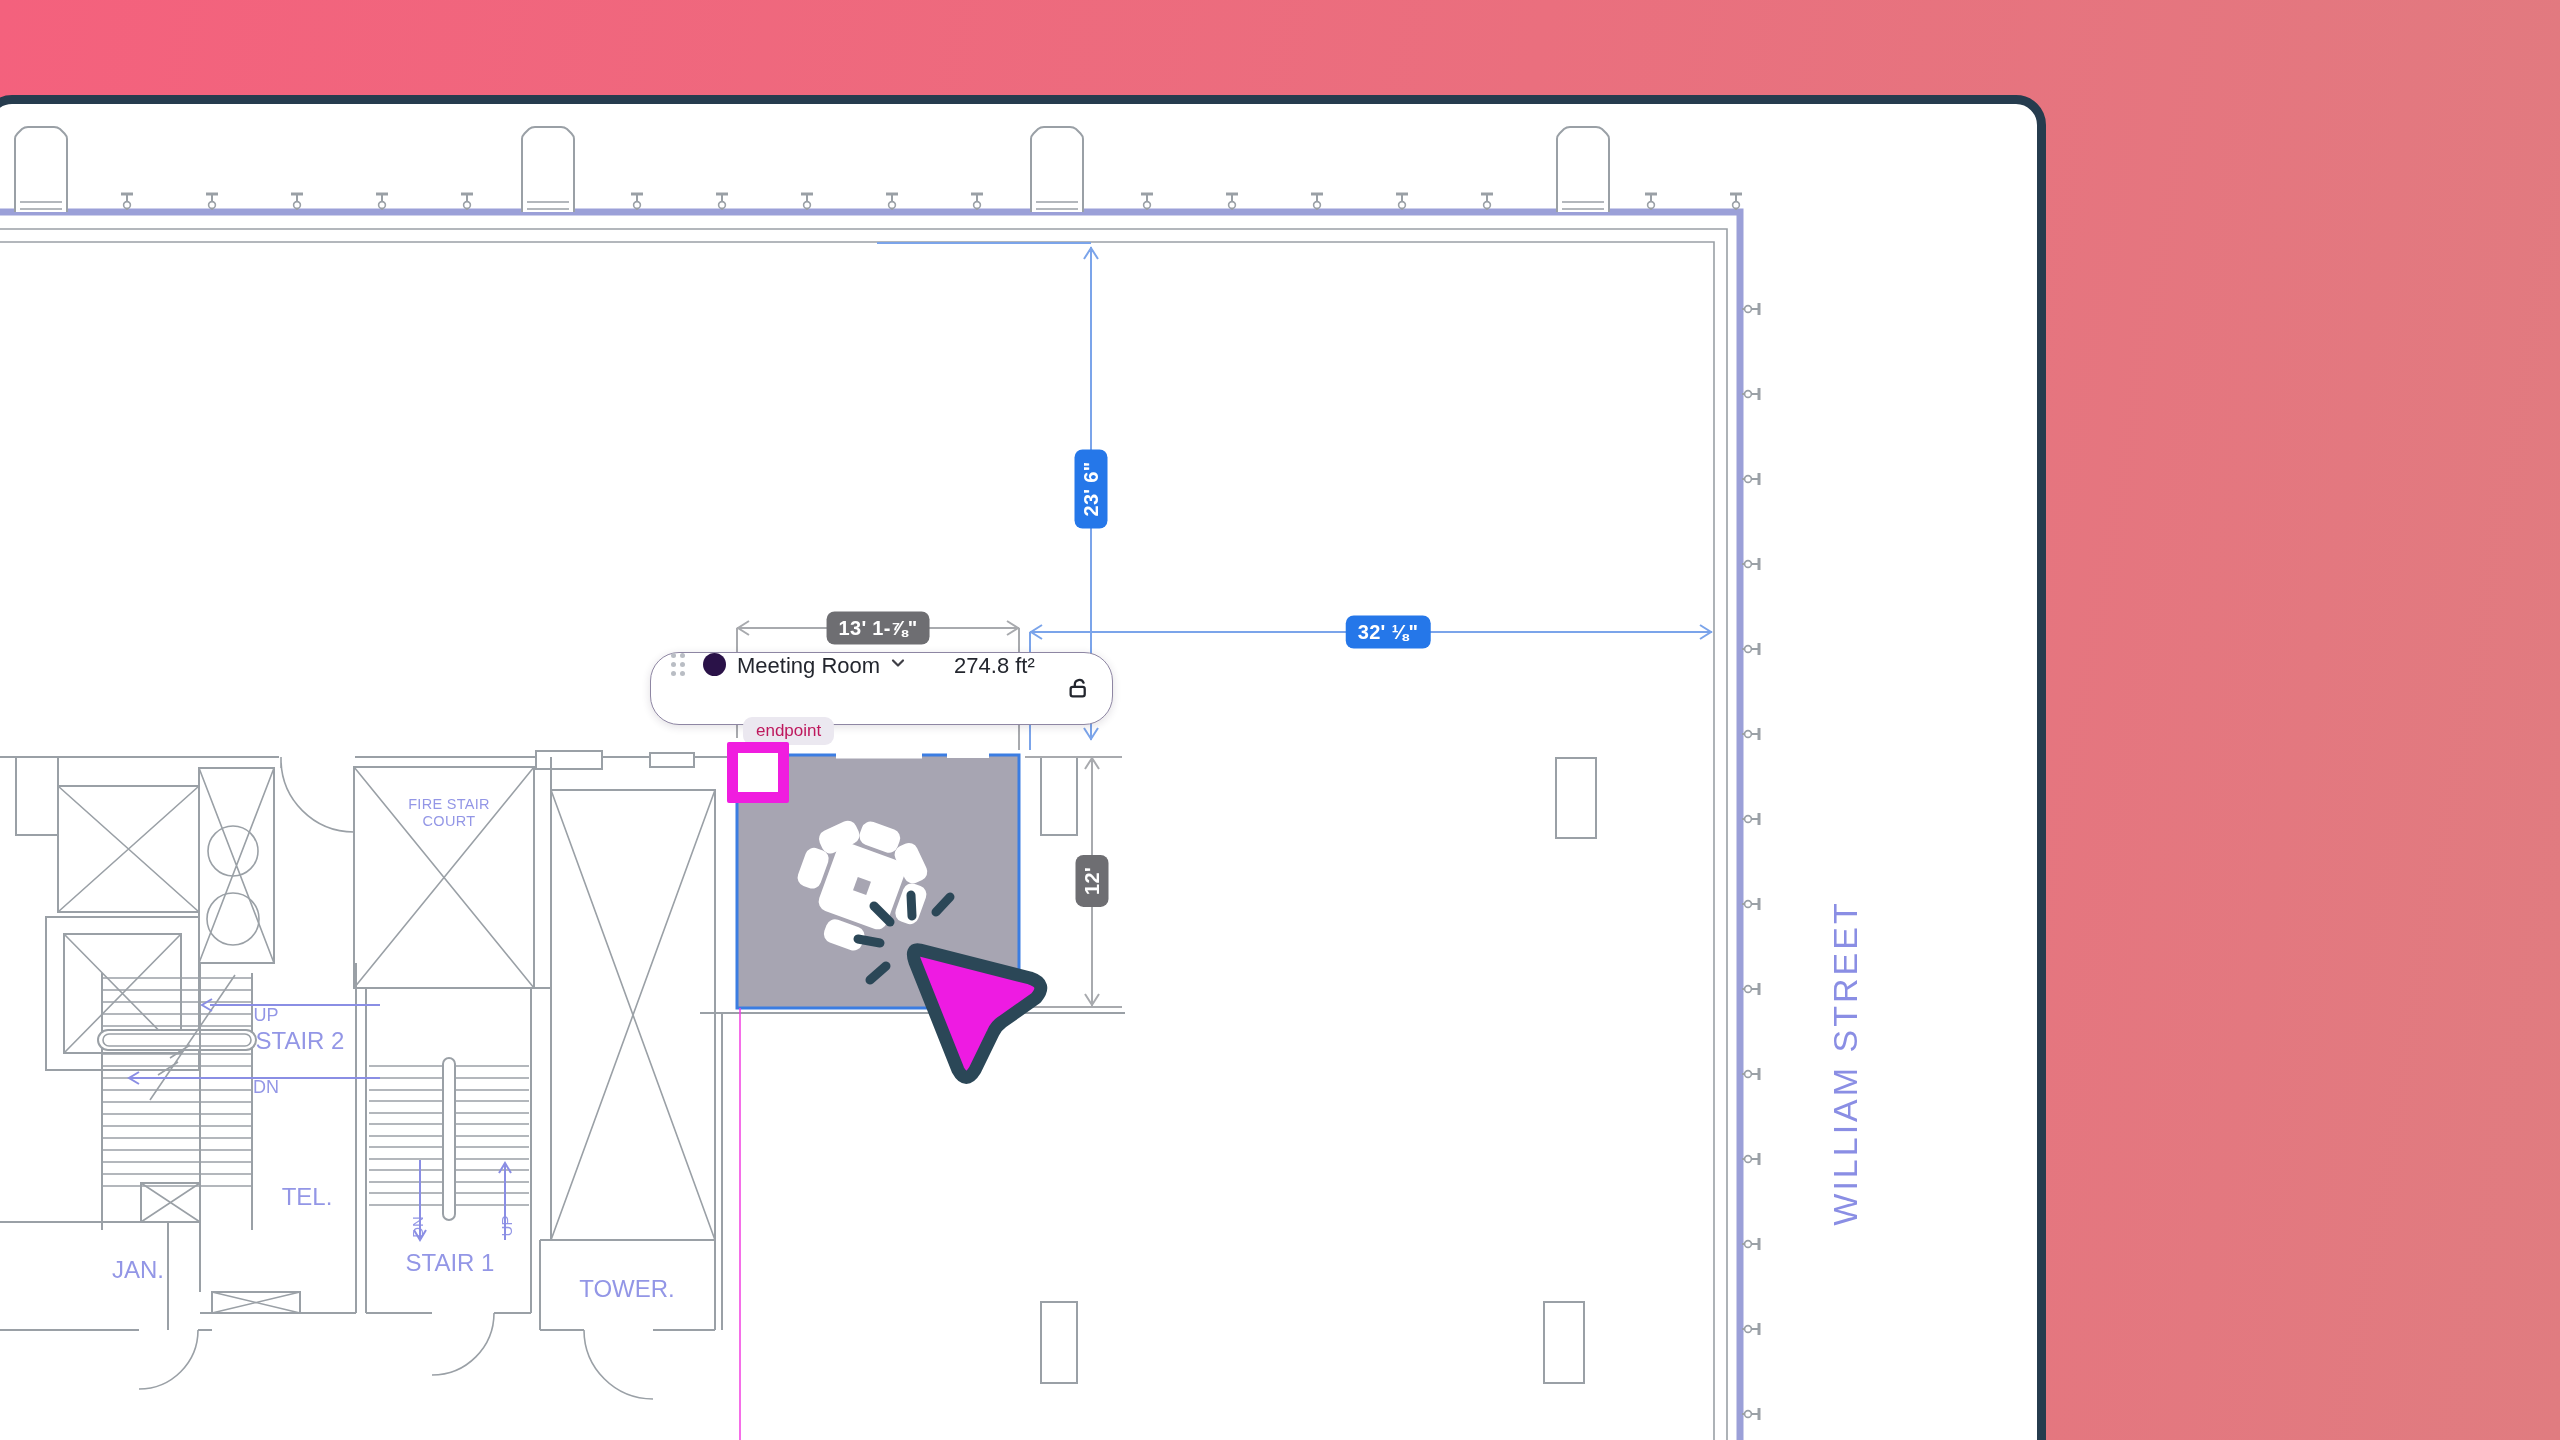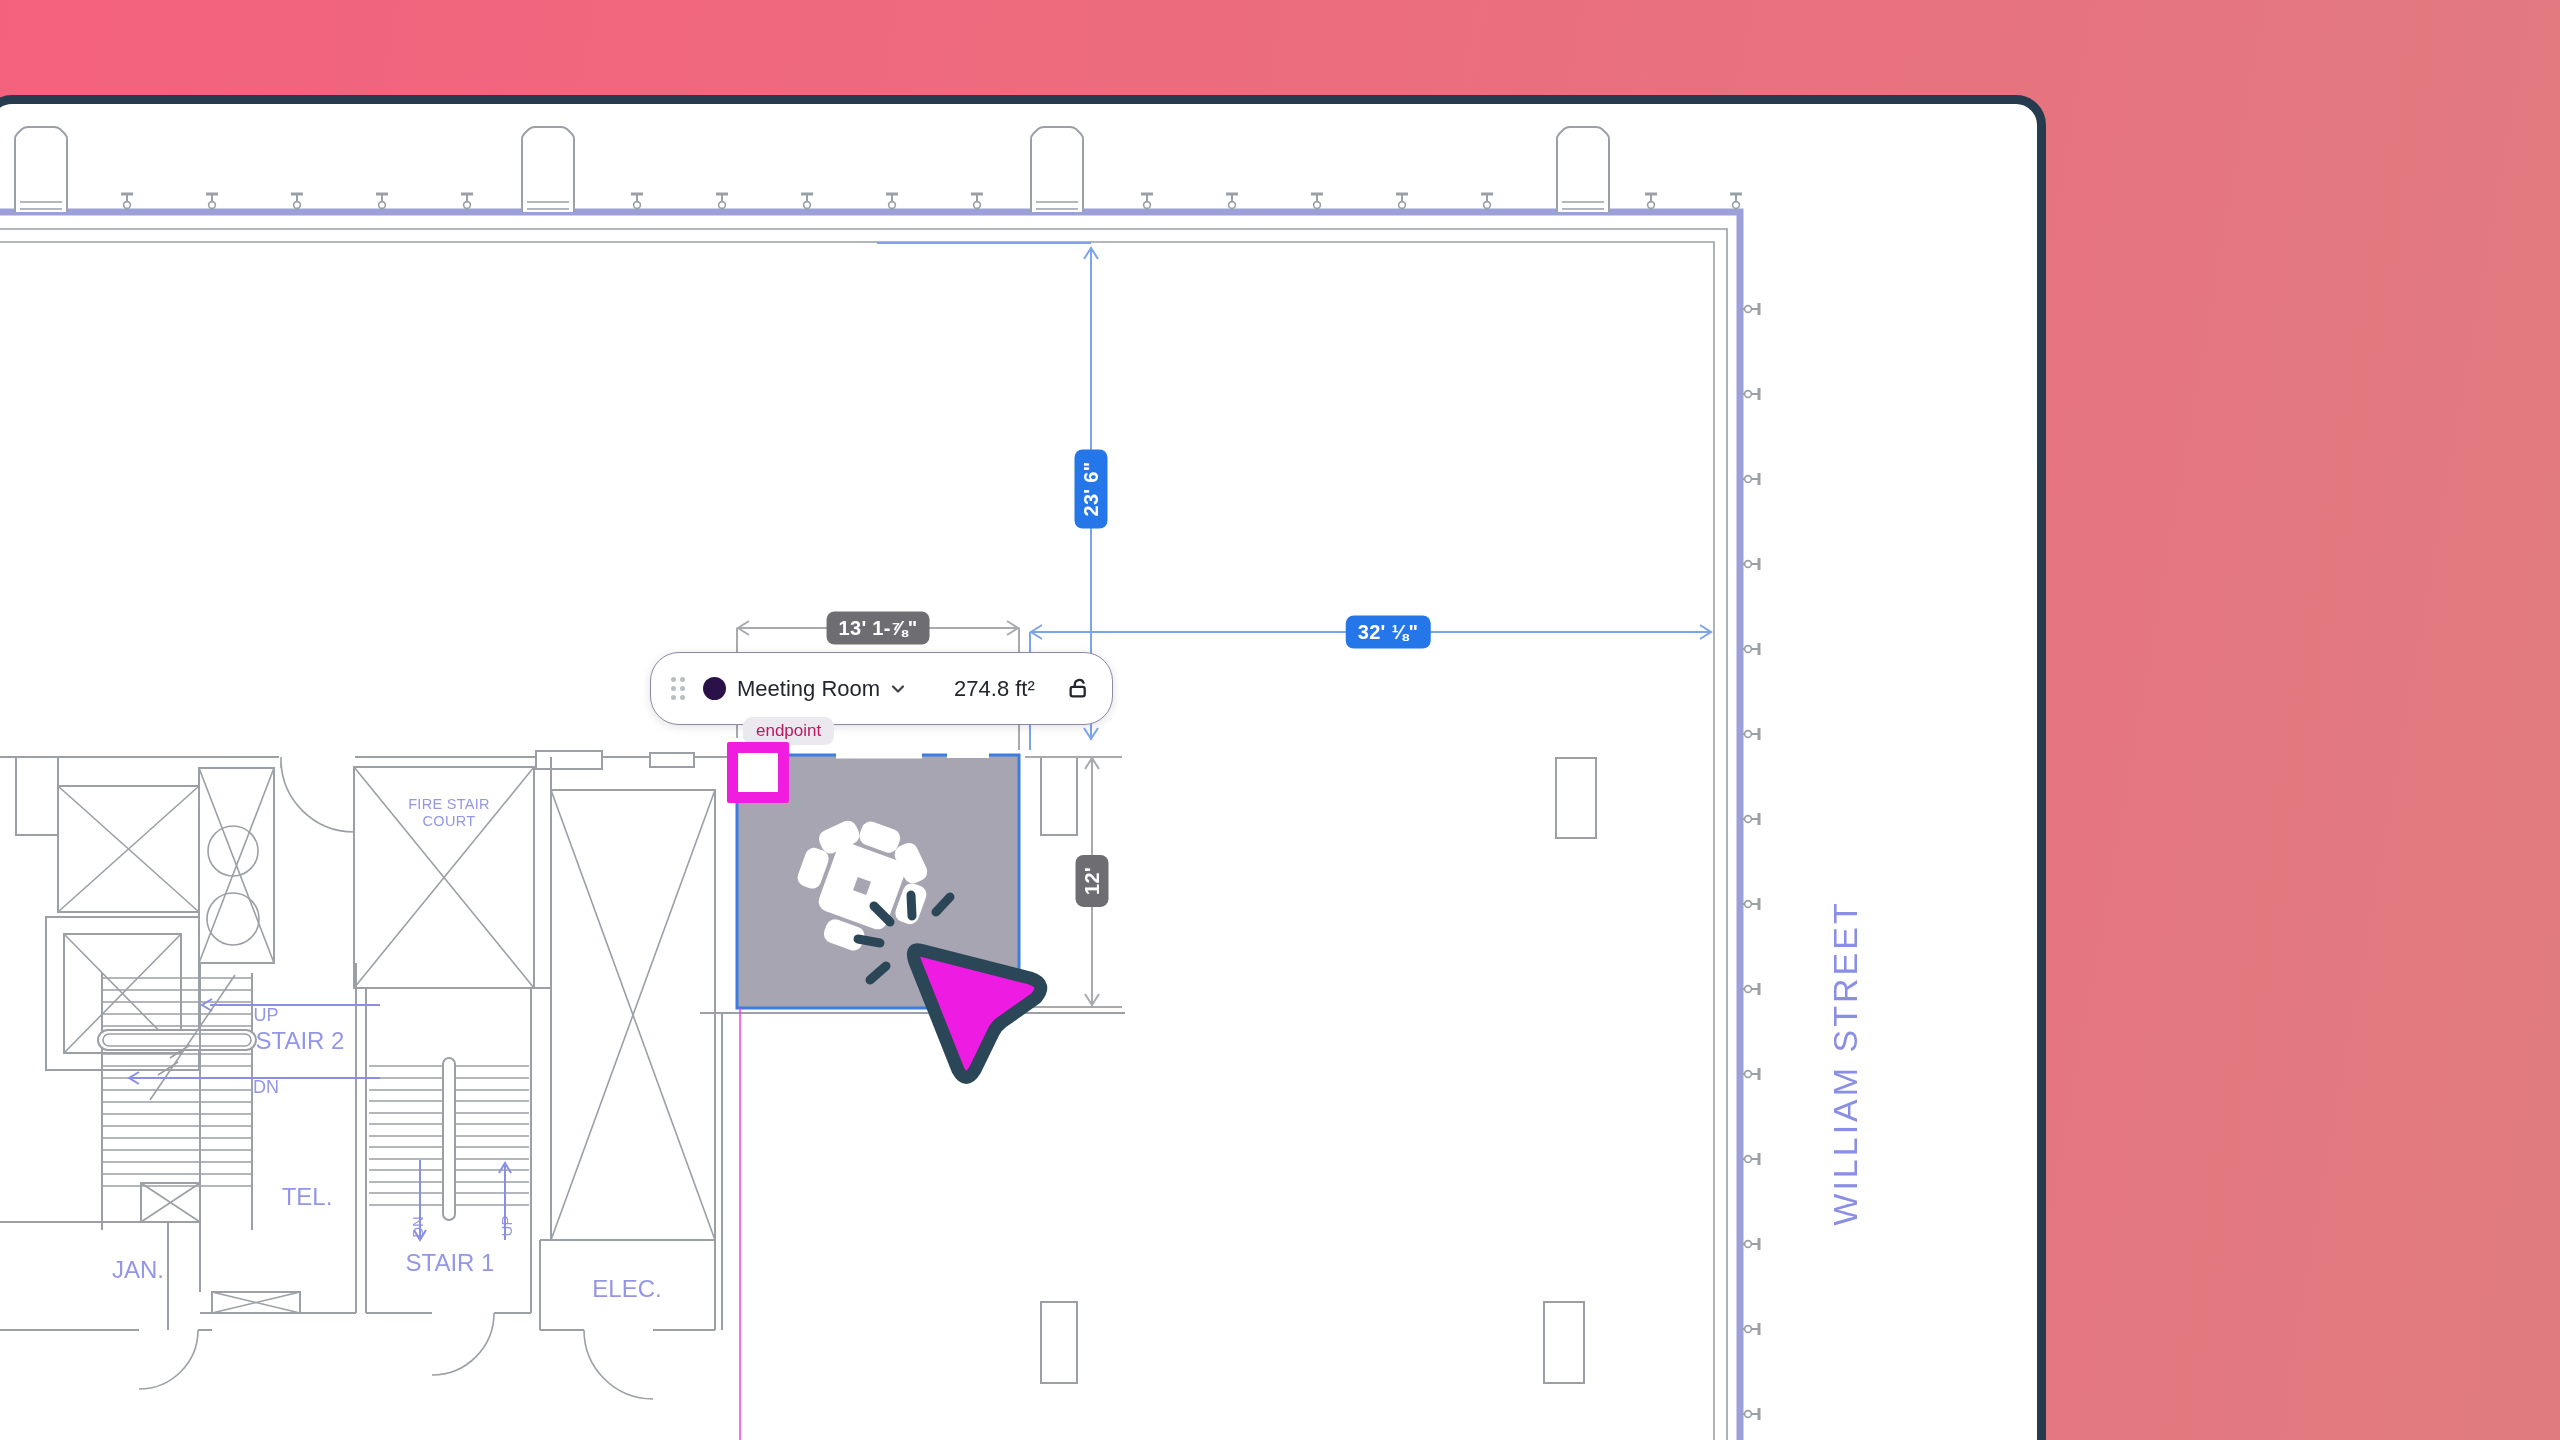--- a/index.html
+++ b/index.html
@@ -47,21 +47,21 @@
     color:#ffffff; font-size:20px; font-weight:700; letter-spacing:.3px;
     padding:5px 12px; border-radius:8px; white-space:nowrap; text-align:center;
   }
   .badge.gray{background:var(--badge-gray);}
   .badge.blue{background:var(--badge-blue);}
   .badge.vert{transform:translate(-50%,-50%) rotate(-90deg);}
 
   .pill{
     position:absolute; left:650px; top:652px; width:463px; height:73px;
     background:#ffffff; border:1.5px solid #8e86a3; border-radius:29px;
-    display:flex; align-items:center; padding:0 20px;
+    display:flex; padding:0 20px;
     box-shadow:0 2px 8px rgba(40,30,60,.14);
   }
   .dot-grid{display:grid;grid-template-columns:repeat(2,5px);grid-template-rows:repeat(3,5px);gap:4px;margin-right:18px;cursor:grab;}
   .dot-grid i{width:5px;height:5px;border-radius:50%;background:#b9bdc4;}
   .room-circle{width:23px;height:23px;border-radius:50%;background:#2a1248;margin-right:11px;flex:none;}
   .room-name{font-size:22px;color:var(--text-dark);font-weight:500;white-space:nowrap;}
   .chev{margin-left:8px;flex:none;}
   .pill-area{font-size:22px;color:var(--text-dark);margin-left:46px;white-space:nowrap;}
   .lock-btn{margin-left:auto;background:none;border:none;display:flex;align-items:center;cursor:pointer;}
 
@@ -287,15 +287,15 @@
   <div>COURT</div>
 </div>
 <div class="plan-label" style="left:266px;top:1015px;font-size:18px;">UP</div>
 <div class="plan-label" style="left:300px;top:1041px;">STAIR 2</div>
 <div class="plan-label" style="left:266px;top:1087px;font-size:18px;">DN</div>
 <div class="plan-label" style="left:291px;top:1197px;margin-left:16px;">TEL.</div>
 <div class="plan-label" style="left:138px;top:1270px;">JAN.</div>
 <div class="plan-label" style="left:450px;top:1263px;">STAIR 1</div>
 <div class="plan-label rot" style="left:417px;top:1227px;">DN</div>
 <div class="plan-label rot" style="left:506px;top:1226px;">UP</div>
-<div class="plan-label" style="left:627px;top:1289px;">ELEC.</div>
+<div class="plan-label" style="left:627px;top:1289px;">TOWER.</div>
 
 <div class="street">WILLIAM STREET</div>
 
 </body></html>

